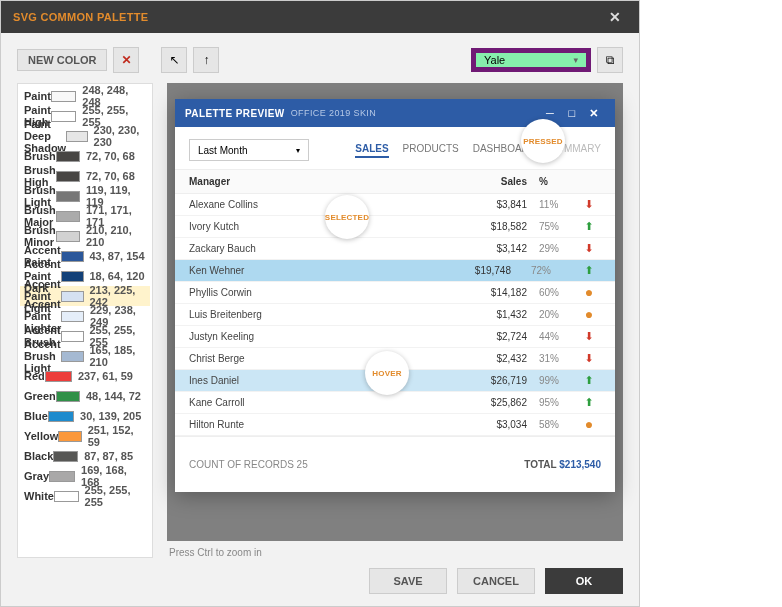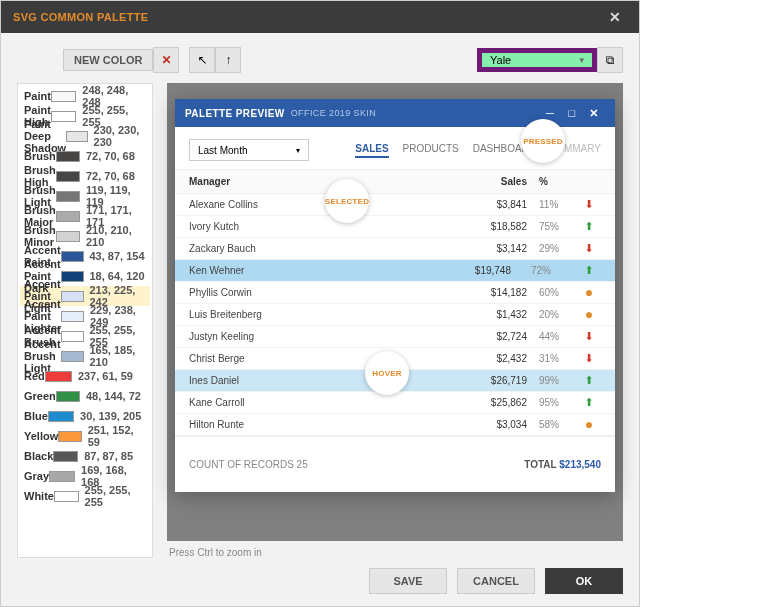--- a/index.html
+++ b/index.html
@@ -2,21 +2,21 @@
 <html><head>
 <meta charset="utf-8">
 <style>
 * { box-sizing: border-box; margin: 0; padding: 0; }
 body { font-family: "Segoe UI", Arial, sans-serif; font-size: 12px; background: #fff; width: 782px; height: 607px; overflow: hidden; }
 .window { width: 640px; height: 607px; border: 1px solid #ccc; display: flex; flex-direction: column; }
 .titlebar { background: #3b3b3b; color: #e28b2c; height: 32px; display: flex; align-items: center; padding: 0 12px; font-size: 11px; font-weight: 600; letter-spacing: 0.3px; }
 .titlebar .spacer { flex: 1; }
 .titlebar .close { color: #ddd; font-size: 14px; cursor: pointer; padding: 4px 6px; }
 .content { flex: 1; background: #f2f2f2; padding: 14px 16px 8px 16px; display: flex; flex-direction: column; }
-.toolbar { display: flex; align-items: center; margin-bottom: 10px; margin-left: 46px; }
+.toolbar { display: flex; align-items: center; gap: 6px; margin-bottom: 10px; }
 .btn { background: #e6e6e6; border: 1px solid #ccc; padding: 4px 10px; font-size: 11px; color: #555; cursor: pointer; font-weight: 600; }
 .icon-btn { background: #e6e6e6; border: 1px solid #ccc; width: 26px; height: 26px; display: flex; align-items: center; justify-content: center; cursor: pointer; }
 .toolbar .gap { width: 10px; }
 .toolbar .flex { flex: 1; }
 .dropdown { background: #86efac; border: 5px solid #701a75; height: 24px; width: 120px; display: flex; align-items: center; padding: 0 8px; font-size: 11px; justify-content: space-between; }
 .dropdown .caret { font-size: 9px; color: #666; }
 .main { flex: 1; display: flex; gap: 14px; min-height: 0; }
 .palette-list { width: 228px; background: #fff; border: 1px solid #ddd; overflow-y: auto; padding: 2px; }
 .palette-row { display: flex; align-items: center; height: 20px; padding: 0 4px; font-size: 11px; color: #333; font-weight: bold; }
 .palette-row.sel { background: #fff3cc; }
@@ -299,21 +299,21 @@
                     <span class="td-sales">$3,034</span>
                     <span class="td-pct">58%</span>
                     <span class="td-ind"><span class="dot">●</span></span>
                   </div>
                 </div>
               <div class="footer-row">
                 <span>COUNT OF RECORDS 25</span>
                 <span class="r"><span>TOTAL</span> <span class="amt">$213,540</span></span>
               </div>
             </div>
-            <div class="badge" style="top:80px;left:150px">SELECTED</div>
+            <div class="badge" style="top:96px;left:150px">SELECTED</div>
             <div class="badge" style="top:252px;left:190px">HOVER</div>
           </div>
         </div>
         <div class="hint">Press Ctrl to zoom in</div>
       </div>
     </div>
 
     <div class="bottom-bar">
       <button class="fbtn">SAVE</button>
       <button class="fbtn">CANCEL</button>

